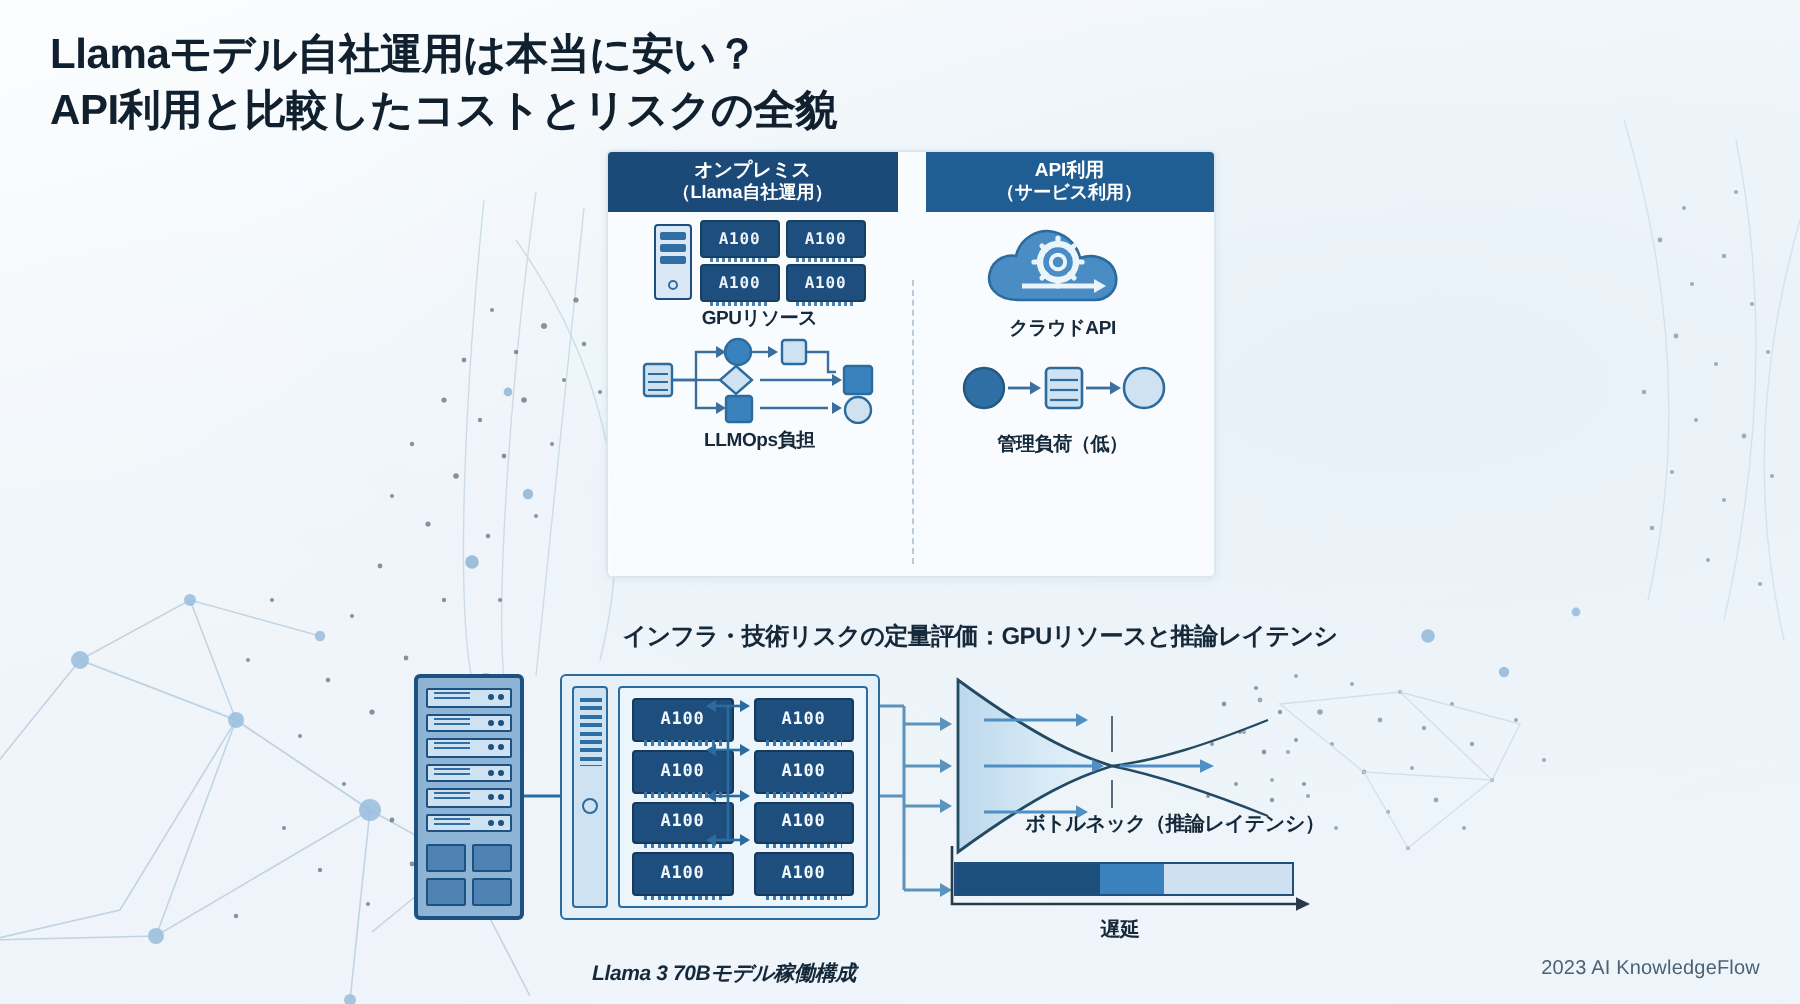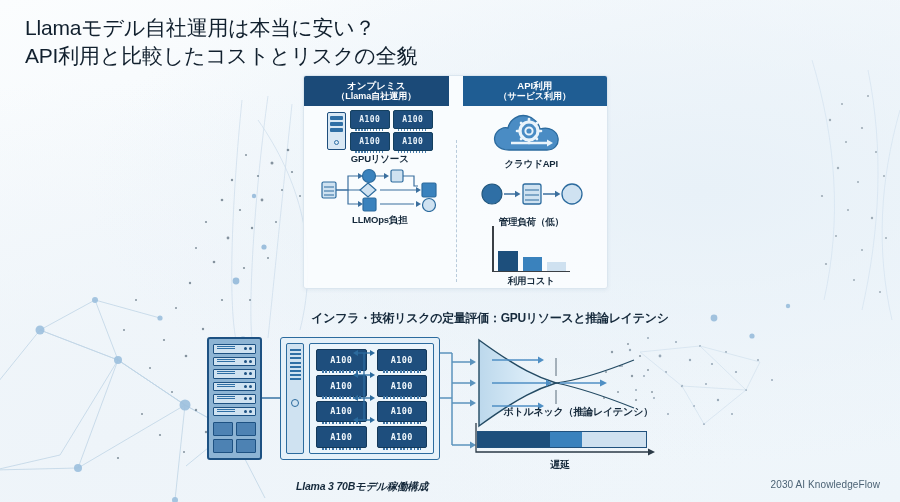--- a/index.html
+++ b/index.html
@@ -16,21 +16,21 @@
     background:
       radial-gradient(ellipse at 78% 38%, #e8f1f8 0%, rgba(244,248,251,0) 62%),
       radial-gradient(ellipse at 12% 88%, #eef4f9 0%, rgba(244,248,251,0) 58%),
       linear-gradient(160deg,#fbfdfe 0%,#f2f7fb 45%,#eef5fa 100%);
   }
   svg.layer{position:absolute;left:0;top:0;width:900px;height:502px;overflow:visible;}
 
   
   .title{
     position:absolute;left:25px;top:14px;width:700px;
-    font-size:21px;font-weight:normal;line-height:1.33;
+    font-size:21px;font-weight:bold;line-height:1.33;
     letter-spacing:-0.2px;color:#11202e;white-space:pre-line;
   }
 
   
   .panel{
     position:absolute;left:303px;top:75px;width:303px;height:212px;
     background:rgba(250,252,254,0.93);
     border:1px solid #dbe6ef;border-radius:3px;
     box-shadow:0 1px 4px rgba(30,70,110,.07);
     overflow:hidden;
@@ -134,21 +134,21 @@
   .gpu-big:after{
     content:"";position:absolute;left:5px;right:5px;bottom:-3px;height:2.5px;
     background:repeating-linear-gradient(90deg,#3f76a8 0 1.6px,transparent 1.6px 3.4px);
   }
   .cap{
     position:absolute;text-align:center;font-size:10.5px;font-weight:bold;
     color:#15293b;letter-spacing:-0.2px;
   }
   .cap-cluster{left:262px;top:480px;width:200px;font-style:italic;}
   .cap-funnel-top{left:495px;top:344px;width:140px;font-size:10px;}
-  .cap-funnel-bot{left:478px;top:405px;width:175px;font-size:10px;text-align:right;}
+  .cap-funnel-bot{left:500px;top:405px;width:175px;font-size:10px;}
   .cap-delay{left:470px;top:458px;width:180px;font-size:10px;}
 
   .latency-wrap{position:absolute;left:477px;top:431px;width:170px;height:18px;}
   .latency-bar{
     position:absolute;left:0;top:0;width:170px;height:17px;
     border:1.3px solid #20517d;box-sizing:border-box;
     background:linear-gradient(90deg,#1d4f7c 0%,#1d4f7c 43%,#3a82bd 43%,#3a82bd 62%,#cfe1f0 62%,#cfe1f0 100%);
   }
 
   .footer{
@@ -420,38 +420,20 @@
                 <path d="M46 21 H60"></path>
                 <path d="M46 26 H60"></path>
               </g>
             <path d="M64 20 H76" stroke="#3b6f9e" stroke-width="1.4"></path>
             <path d="M76 16.8 l5.5 3.2 -5.5 3.2 z" fill="#3b6f9e"></path>
             <circle cx="93" cy="20" r="10" fill="#cfe2f1" stroke="#2c6b9e" stroke-width="1.3"></circle>
           </svg>
           <div class="cell-label">管理負荷（低）</div>
         </div>
 
-        <div class="cell" style="top:120px;">
-          <div class="chart" style="width:78px;">
-            <div class="axis-y"></div>
-            <div class="axis-x"></div>
-            <div class="bars">
-              <div class="bar">
-                <div class="seg" style="height:20px;background:#1d4f7c;"></div>
-              </div>
-              <div class="bar">
-                <div class="seg" style="height:14px;background:#3a82bd;"></div>
-              </div>
-              <div class="bar">
-                <div class="seg" style="height:9px;background:#cfe1f0;"></div>
-              </div>
-            </div>
-          </div>
-          <div class="cell-label" style="margin-top:3px;">利用コスト</div>
-        </div>
       </div>
     </div>
   </div>
 
   <div class="mid-sub">インフラ・技術リスクの定量評価：GPUリソースと推論レイテンシ</div>
 
   <div class="rack-big">
     <div class="unit">
         <span class="lines"></span>
         <span class="leds">
@@ -619,14 +601,14 @@
   </svg>
 
   <div class="cap cap-cluster">Llama 3 70Bモデル稼働構成</div>
   <div class="cap cap-funnel-bot">ボトルネック（推論レイテンシ）</div>
 
   <div class="latency-wrap">
     <div class="latency-bar"></div>
   </div>
   <div class="cap cap-delay">遅延</div>
 
-  <div class="footer">2030 AI KnowledgeFlow</div>
+  <div class="footer">2023 AI KnowledgeFlow</div>
 </div>
 
 </body></html>

